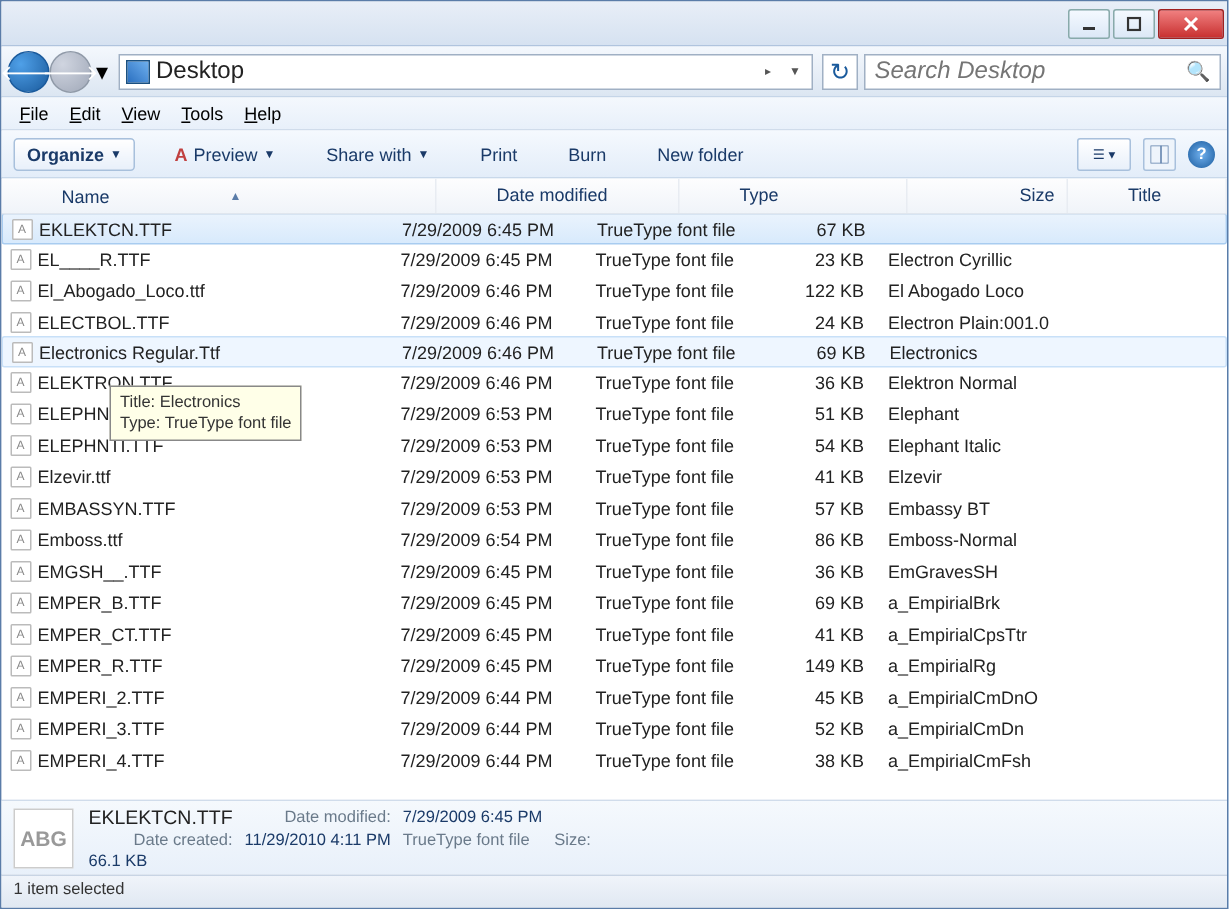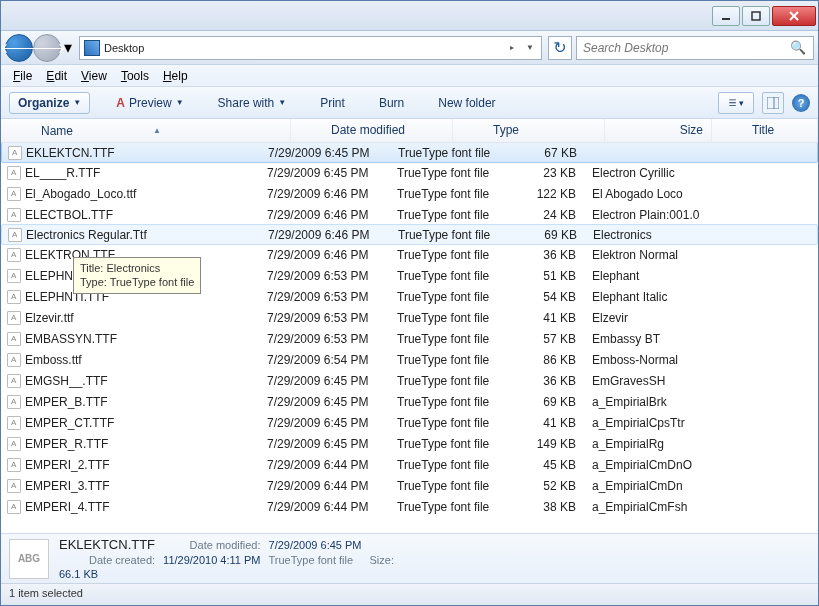--- a/index.html
+++ b/index.html
@@ -10,25 +10,25 @@
   .winbtn { width: 28px; height: 20px; margin-left: 2px; border: 1px solid #8aa; background: linear-gradient(#f4f9ff,#dce8f6); border-radius: 2px; display: flex; align-items: center; justify-content: center; font-size: 10px; }
   .winbtn.close { width: 44px; background: linear-gradient(#f08080,#c83030); border-color: #a02020; color: #fff; font-weight: bold; }
   .winbtn svg { width: 10px; height: 10px; }
   .navbar { height: 34px; background: linear-gradient(#f4f8fd,#dce6f2); display: flex; align-items: center; padding: 0 4px; gap: 4px; border-bottom: 1px solid #c5d5e8; }
   .navbtn-group { display: flex; align-items: center; }
   .navbtn { width: 28px; height: 28px; border-radius: 50%; background: radial-gradient(circle at 30% 30%, #4fa0e8, #1a5a9c); display: flex; align-items: center; justify-content: center; color: #fff; font-size: 14px; border: 1px solid #1a5a9c; }
   .navbtn.fwd { background: radial-gradient(circle at 30% 30%, #d0d5e0, #a0a8b8); border-color: #909aa8; }
   .navdrop { width: 14px; height: 24px; display: flex; align-items: center; justify-content: center; }
   .addressbar { flex: 1; height: 24px; background: #fff; border: 1px solid #a0b0c4; display: flex; align-items: center; padding: 0 4px; gap: 4px; }
   .address-icon { width: 16px; height: 16px; background: linear-gradient(45deg,#2a6fc0,#6fb0ee); border: 1px solid #1a5080; }
-  .address-text { flex: 1; font-size: 11px; color: #222; }
+  .address-text { flex: 1; font-size: 16px; color: #222; }
   .address-arrow { width: 14px; font-size: 8px; color: #555; text-align: center; }
   .refresh-btn { width: 24px; height: 24px; background: #fff; border: 1px solid #a0b0c4; display: flex; align-items: center; justify-content: center; color: #1a5a9c; margin-left: 2px; }
   .searchbar { width: 238px; height: 24px; background: #fff; border: 1px solid #a0b0c4; display: flex; align-items: center; padding: 0 6px; }
-  .searchbar input { flex: 1; border: none; font-size: 12px; color: #888; font-style: italic; outline: none; }
+  .searchbar input { flex: 1; border: none; font-size: 16px; color: #888; font-style: italic; outline: none; }
   .searchbar .sicon { color: #1a6fc0; font-size: 13px; }
   .menubar { height: 22px; background: linear-gradient(#f4f8fd,#e8f0fa); display: flex; align-items: center; padding: 0 6px; gap: 2px; font-size: 12px; border-bottom: 1px solid #d0dceb; }
   .menubar span { padding: 2px 6px; }
   .menubar span u { text-decoration: underline; }
   .toolbar { height: 32px; background: linear-gradient(#f5f9fe,#e3edf9); display: flex; align-items: center; padding: 0 8px; gap: 18px; font-size: 12px; color: #1a3a68; border-bottom: 1px solid #c8d8ea; }
   .tbtn { display: flex; align-items: center; gap: 4px; padding: 3px 8px; }
   .tbtn.organize { border: 1px solid #a8c0dc; border-radius: 3px; background: linear-gradient(#fff,#e8f0fa); font-weight: bold; }
   .tbtn .arrow { font-size: 8px; }
   .toolbar-right { margin-left: auto; display: flex; align-items: center; gap: 8px; }
   .viewbtn { width: 36px; height: 22px; border: 1px solid #a8c0dc; border-radius: 2px; background: linear-gradient(#fff,#e8f0fa); display: flex; align-items: center; justify-content: center; font-size: 9px; }
@@ -49,21 +49,21 @@
   .row.hover { background: #eef6ff; border: 1px solid #c8e0f8; border-radius: 2px; margin: -1px 0; }
   .row .c-name { width: 258px; padding-left: 6px; display: flex; align-items: center; gap: 4px; }
   .row .c-date { width: 130px; padding-left: 8px; }
   .row .c-type { width: 120px; padding-left: 8px; }
   .row .c-size { width: 75px; text-align: right; padding-right: 8px; }
   .row .c-title { flex: 1; padding-left: 8px; white-space: nowrap; overflow: hidden; }
   .fileicon { width: 14px; height: 14px; background: #fff; border: 1px solid #bbb; border-radius: 1px; position: relative; flex-shrink: 0; }
   .fileicon::after { content: "A"; position: absolute; font-size: 8px; color: #888; left: 3px; top: 1px; }
   .tooltip { position: absolute; left: 72px; top: 138px; background: #ffffe8; border: 1px solid #888; padding: 3px 6px; font-size: 11px; color: #333; z-index: 10; line-height: 1.3; }
   .details { height: 50px; background: linear-gradient(#f5f9fd,#e8f0fa); border-top: 1px solid #d0dceb; display: flex; align-items: center; padding: 4px 8px; gap: 10px; font-size: 11px; color: #555; }
-  .details .bigicon { width: 40px; height: 40px; background: #fff; border: 1px solid #ccc; display: flex; align-items: center; justify-content: center; font-size: 10px; color: #999; font-weight: bold; }
+  .details .bigicon { width: 40px; height: 40px; background: #fff; border: 1px solid #ccc; display: flex; align-items: center; justify-content: center; font-size: 14px; color: #999; font-weight: bold; }
   .details .info { display: grid; grid-template-columns: auto auto auto auto; column-gap: 8px; row-gap: 2px; align-items: center; }
   .details .fname { font-size: 13px; color: #222; }
   .details .label { color: #6a7a8a; text-align: right; }
   .details .val { color: #1a3a68; }
   .statusbar { height: 22px; background: linear-gradient(#f0f4fa,#e0e8f2); border-top: 1px solid #c8d4e4; font-size: 11px; color: #333; padding: 3px 8px; }
   ::-webkit-scrollbar { width: 17px; background: #f0f0f0; }
   ::-webkit-scrollbar-thumb { background: #c8d0dc; border: 1px solid #a8b4c4; border-radius: 2px; }
   ::-webkit-scrollbar-button { height: 17px; background: #e8ecf2; border: 1px solid #c0c8d4; }
 </style>
 </head>

